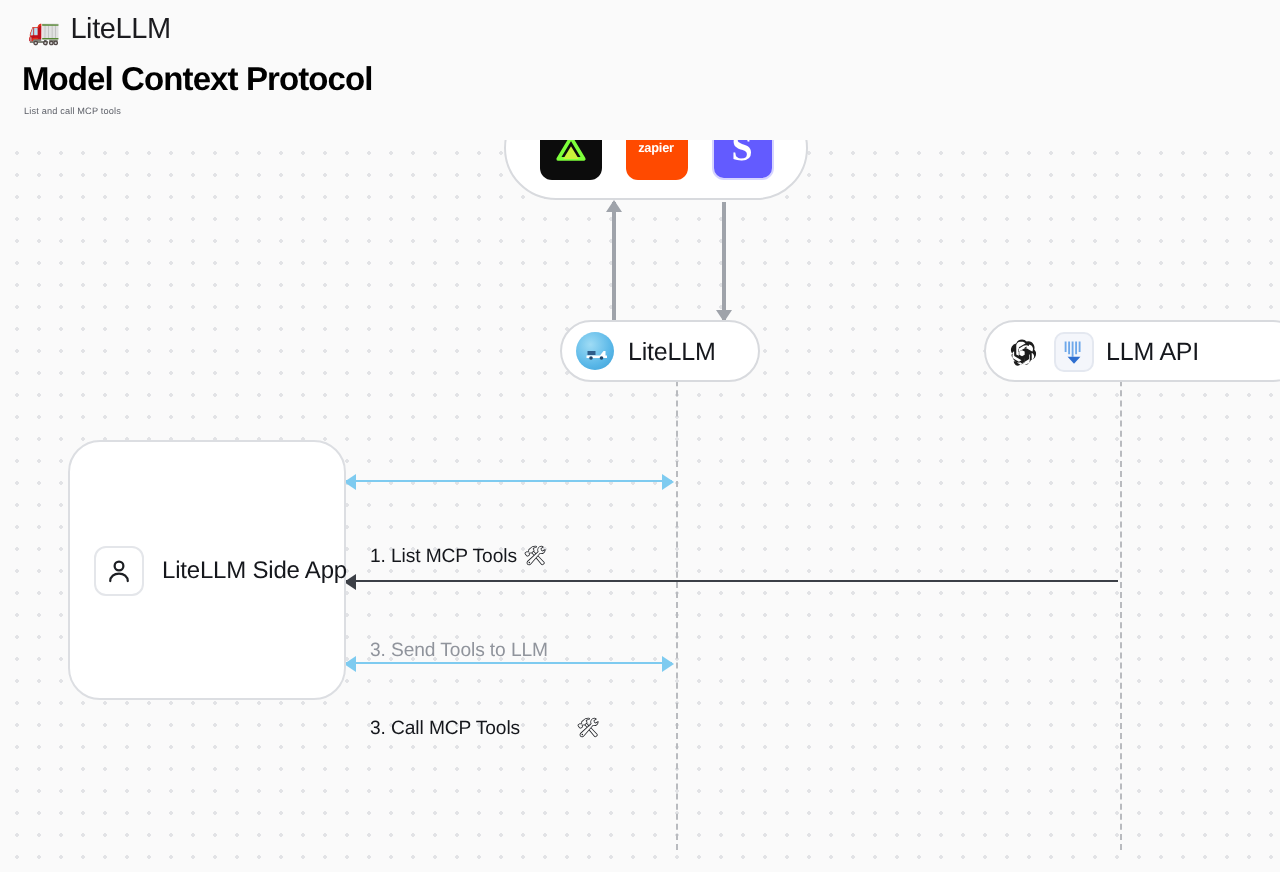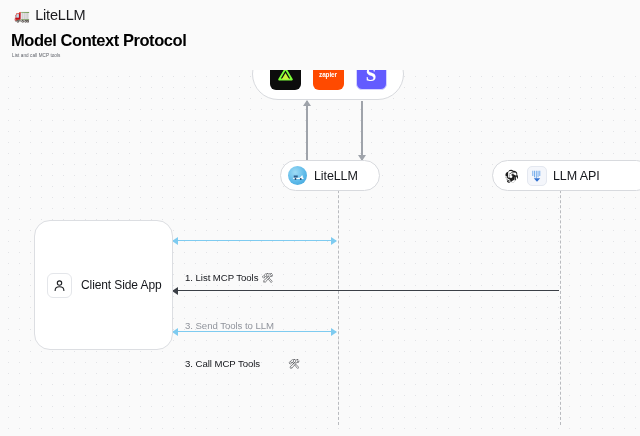--- a/index.html
+++ b/index.html
@@ -349,21 +349,21 @@
   </div>
 
   <div id="client-box">
     <div class="client-inner">
       <span class="client-icon">
         <svg width="15" height="15" viewBox="0 0 24 24" aria-hidden="true">
           <circle cx="12" cy="8" r="3.5" fill="none" stroke="#1c1e22" stroke-width="1.8"></circle>
           <path d="M5 20c0-3.6 3.1-6 7-6s7 2.4 7 6" fill="none" stroke="#1c1e22" stroke-width="1.8" stroke-linecap="round"></path>
         </svg>
       </span>
-      <span class="client-label">Client Side App</span>
+      <span class="client-label">LiteLLM Side App</span>
     </div>
   </div>
 
   <div class="h-arrow arrow-blue" style="left:173px; top:240px; width:163px;">
     <div class="shaft"></div>
     <div class="arrow-head head-left"></div>
     <div class="arrow-head head-right"></div>
   </div>
   <div class="arrow-caption cap-dark" style="left:185px; top:229px;">
     <span>1. List MCP Tools</span>

